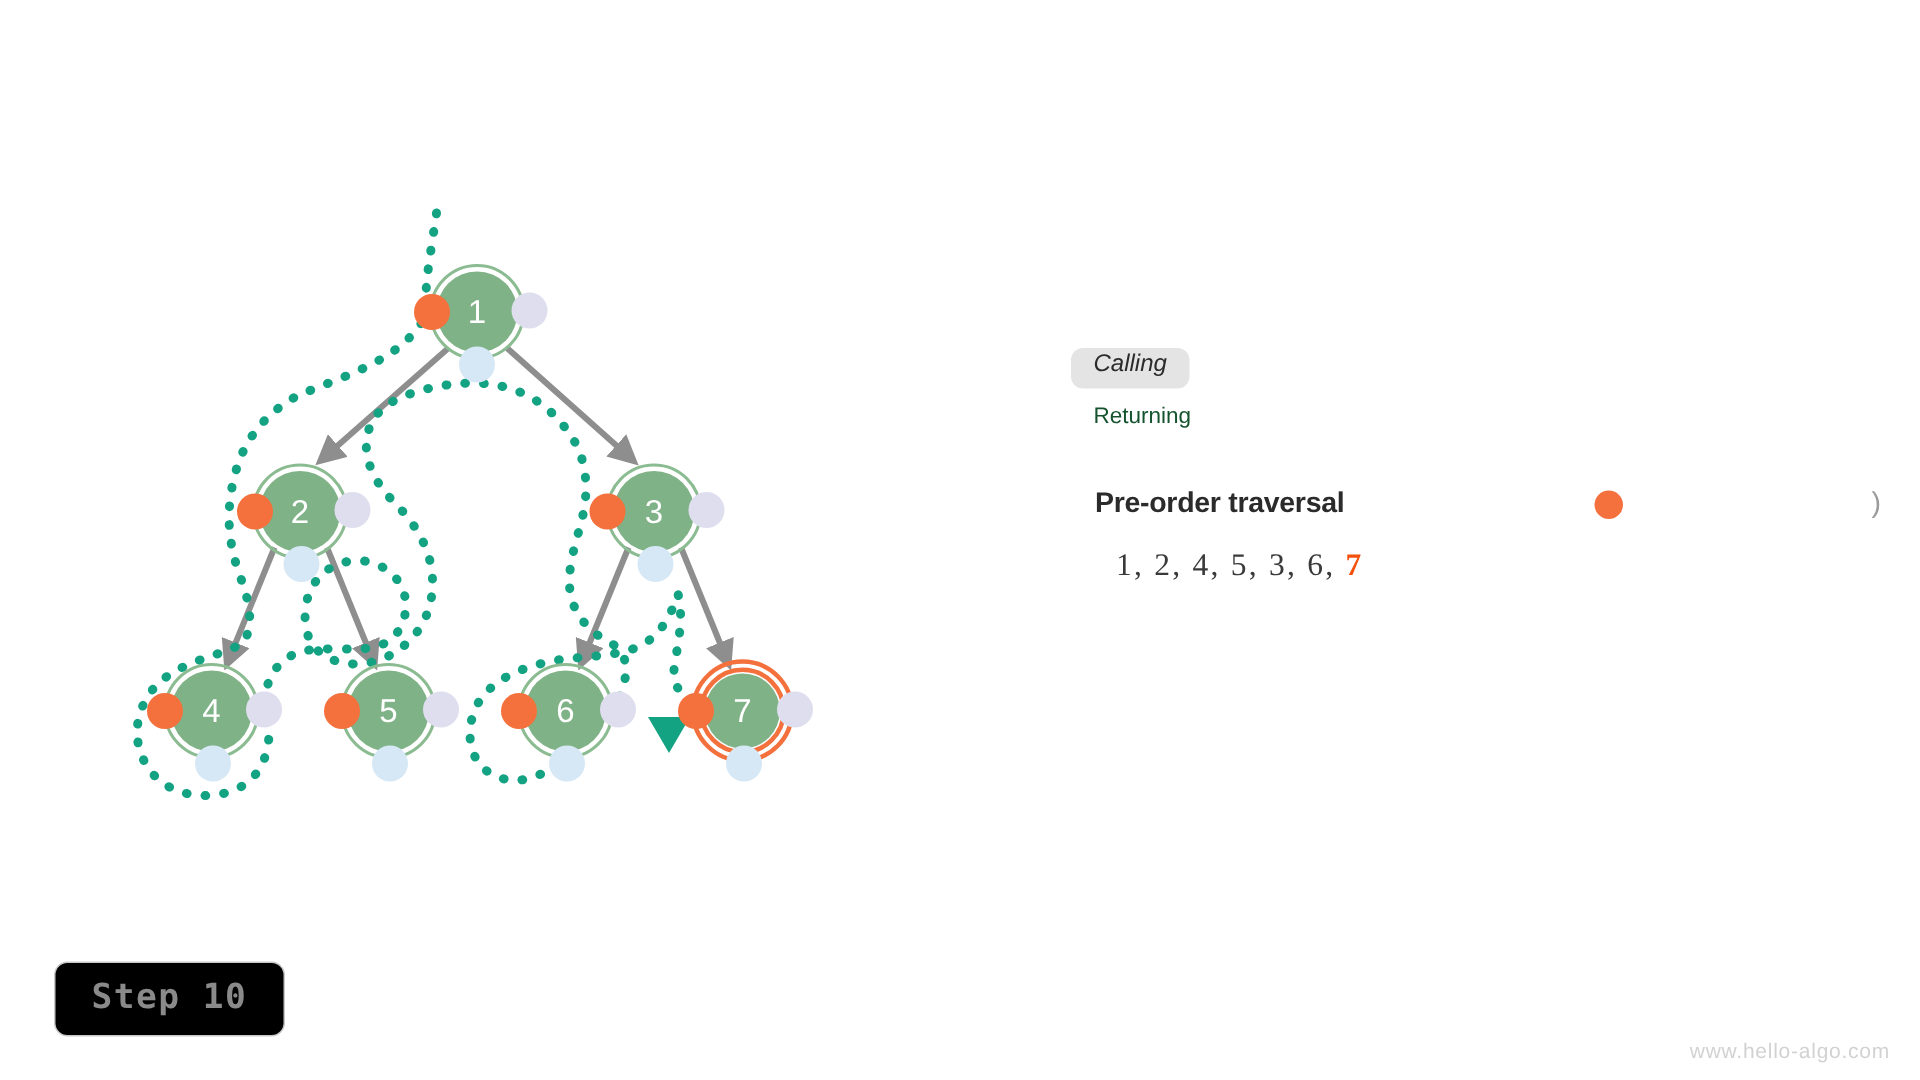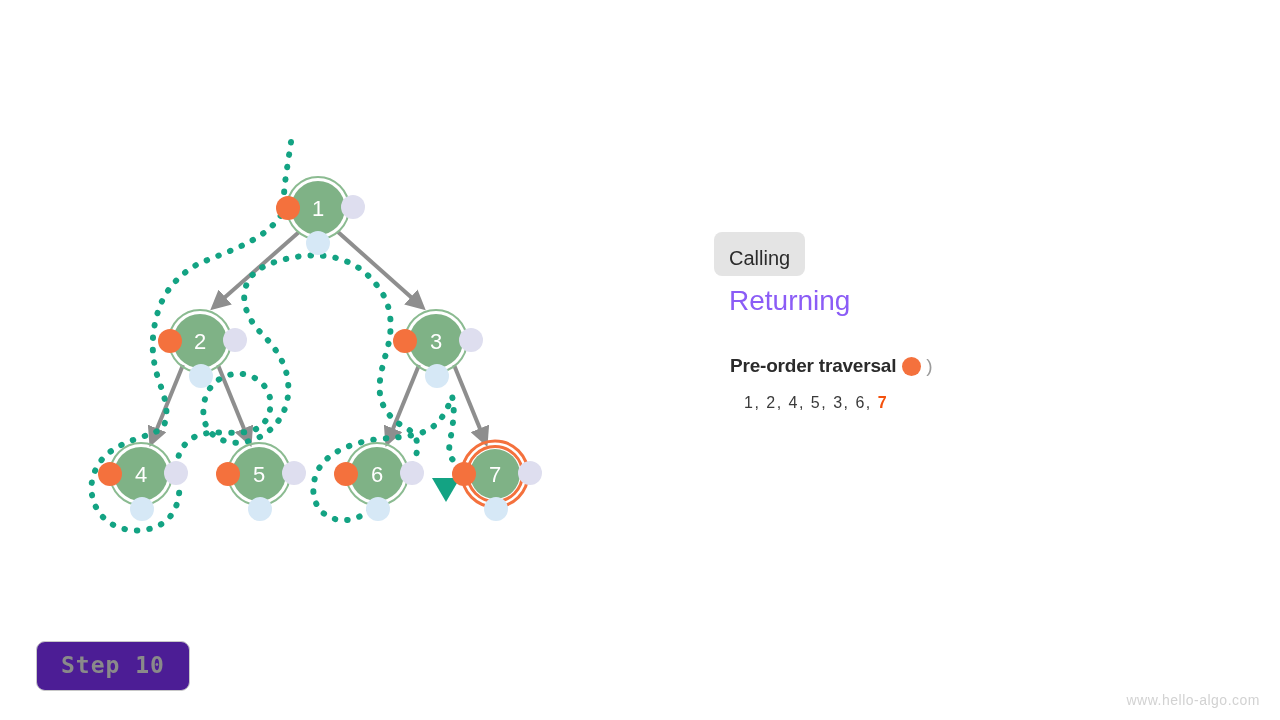--- a/index.html
+++ b/index.html
@@ -27,44 +27,46 @@
 
   
   #legend-panel {
     position: absolute;
     left: 714px;
     top: 232px;
     width: 540px;
   }
   .state-badge {
     display: inline-block;
-    font-size: 20px;
+    font-size: 16px;
     color: #2b2b2b;
     background: #e4e4e4;
     border-radius: 8px;
-    padding: 16px 15px 8px 15px;
+    padding: 3px 15px 8px 15px;
     line-height: 1;
+    font-style: italic;
   }
   .state-plain {
     display: inline-block;
-    font-size: 28px;
-    color: #8b5cf6;
+    font-size: 15px;
+    color: #14532d;
     padding: 7px 15px 8px 15px;
     line-height: 1;
     margin-top: 4px;
   }
   #traversal-block {
     margin-top: 32px;
     padding-left: 16px;
   }
   .trav-title-row {
     display: flex;
     align-items: center;
     font-size: 19px;
     white-space: nowrap;
+    justify-content: space-between;
   }
   .trav-title {
     font-weight: bold;
     color: #2b2b2b;
     letter-spacing: -0.2px;
   }
   .trav-note {
     color: #9b9b9b;
     margin-left: 17px;
   }
@@ -76,38 +78,38 @@
     background: #f4713d;
     margin: 0 5px 0 6px;
     vertical-align: -3px;
   }
   .trav-note-close {
     color: #9b9b9b;
   }
   #traversal-seq {
     margin-top: 17px;
     padding-left: 14px;
-    font-family: Liberation Sans, sans-serif;
-    font-size: 16px;
+    font-family: Liberation Serif, serif;
+    font-size: 21px;
     color: #3a3a3a;
     letter-spacing: 1.5px;
   }
   #traversal-seq .cur {
     color: #f4510d;
     font-weight: bold;
   }
 
   
   #step-badge {
     position: absolute;
     left: 36px;
     top: 641px;
     border: 1px solid #c8c8c8;
     border-radius: 9px;
-    background: #4c1d95;
+    background: #000000;
     padding: 12px 24px 13px 24px;
     font-family: "DejaVu Sans Mono", "Liberation Mono", monospace;
     font-size: 23px;
     font-weight: bold;
     color: #8a8a8a;
     letter-spacing: 1px;
     line-height: 1;
   }
 
   

